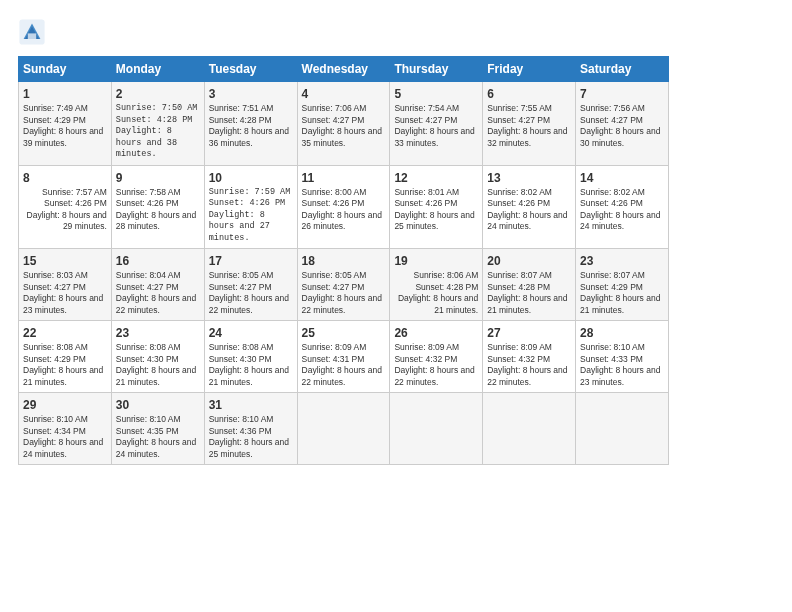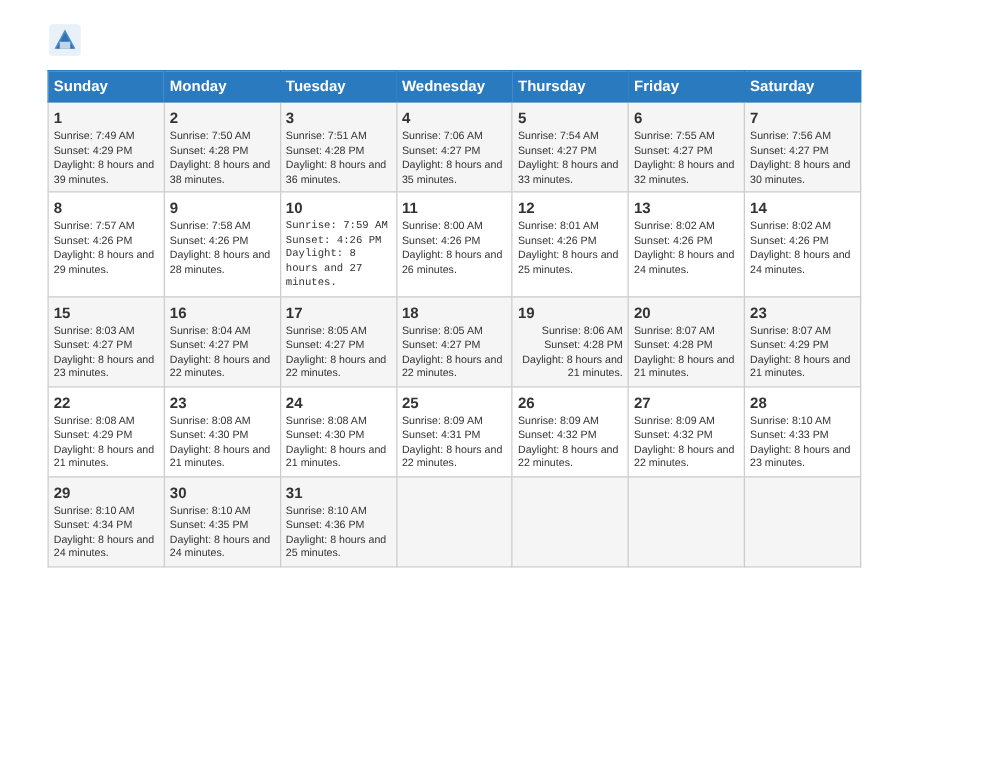--- a/index.html
+++ b/index.html
@@ -6,21 +6,20 @@
     body {
       font-family: Arial, sans-serif;
       background: #fff;
       width: 792px;
       height: 612px;
       overflow: hidden;
     }
     .page {
       width: 690px;
       padding: 18px 21px 10px 18px;
-      margin-left: 20px;
     }
     .header {
       display: flex;
       justify-content: space-between;
       align-items: flex-start;
       margin-bottom: 10px;
     }
     .logo {
       display: flex;
       align-items: center;
@@ -129,21 +128,21 @@
     <tbody id="calendar-body">
     <tr>
           <td>
             <span class="day-num">1</span>
             <div class="day-info" style="white-space: pre-line;">Sunrise: 7:49 AM
 Sunset: 4:29 PM
 Daylight: 8 hours and 39 minutes.</div>
           </td>
           <td>
             <span class="day-num">2</span>
-            <div class="day-info" style="white-space: pre-line;">Sunrise: 7:50 AM
+            <div class="day-info" style="white-space: pre-line; font-family: Liberation Mono, monospace;">Sunrise: 7:50 AM
 Sunset: 4:28 PM
 Daylight: 8 hours and 38 minutes.</div>
           </td>
           <td>
             <span class="day-num">3</span>
             <div class="day-info" style="white-space: pre-line;">Sunrise: 7:51 AM
 Sunset: 4:28 PM
 Daylight: 8 hours and 36 minutes.</div>
           </td>
           <td>
@@ -167,21 +166,21 @@
           <td>
             <span class="day-num">7</span>
             <div class="day-info" style="white-space: pre-line;">Sunrise: 7:56 AM
 Sunset: 4:27 PM
 Daylight: 8 hours and 30 minutes.</div>
           </td>
         </tr>
         <tr>
           <td>
             <span class="day-num">8</span>
-            <div class="day-info" style="white-space: pre-line;">Sunrise: 7:57 AM
+            <div class="day-info" style="white-space: pre-line; text-align: right;">Sunrise: 7:57 AM
 Sunset: 4:26 PM
 Daylight: 8 hours and 29 minutes.</div>
           </td>
           <td>
             <span class="day-num">9</span>
             <div class="day-info" style="white-space: pre-line;">Sunrise: 7:58 AM
 Sunset: 4:26 PM
 Daylight: 8 hours and 28 minutes.</div>
           </td>
           <td>

